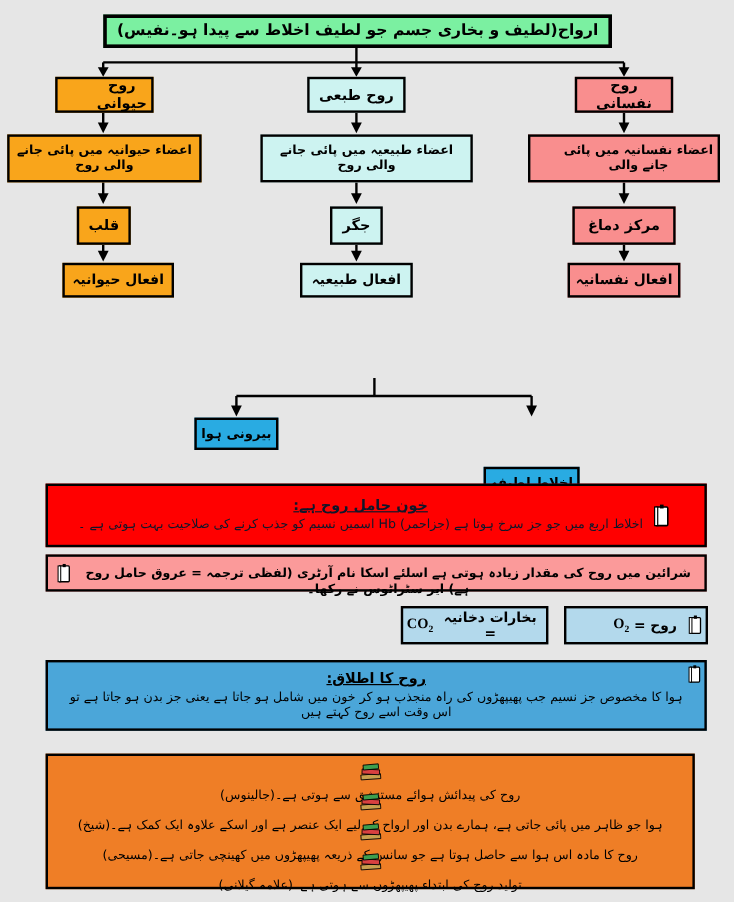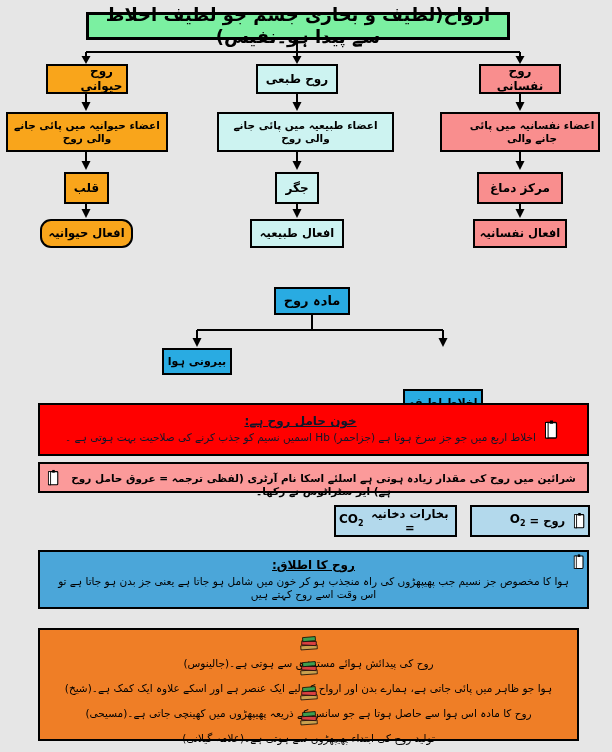--- a/index.html
+++ b/index.html
@@ -21,51 +21,51 @@
     border:2px solid #000;
     display:flex;align-items:center;justify-content:center;
     text-align:center;
     direction:rtl;
     color:#000;
     font-weight:bold;
     z-index:2;
     line-height:1.25;
     padding:1px 3px;
   }
-  .banner{left:86px;top:12px;width:424px;height:28px;border-width:3px;font-size:18px;}
+  .banner{left:86px;top:12px;width:424px;height:28px;border-width:3px;font-size:13px;}
   
   .hdr{top:64px;height:30px;font-size:12px;}
   .h1{left:46px;width:82px;}
   .h2{left:256px;width:82px;}
   .h3{left:479px;width:82px;}
   .row2{top:112px;min-height:40px;font-size:10.5px;}
   .b1{left:6px;width:162px;}
   .b2{left:217px;width:177px;}
   .b3{left:440px;width:160px;padding-left:27px;}
   .row3{top:172px;height:32px;font-size:12px;}
   .o1{left:64px;width:45px;}
   .o2{left:275px;width:44px;}
   .o3{left:477px;width:86px;}
   .row4{top:219px;height:29px;font-size:11.5px;}
-  .f1{left:40px;width:93px;border-radius:11px;}
+  .f1{left:52px;width:93px;}
   .f2{left:250px;width:94px;}
   .f3{left:473px;width:94px;}
   .madda{left:274px;top:287px;width:76px;height:28px;font-size:13px;}
   .child{top:348px;height:27px;font-size:11px;}
   .c1{left:162px;width:70px;}
   .c2{left:403px;width:80px;margin-top:41px;}
   .note{flex-direction:column;font-weight:normal;}
   .rednote{left:38px;top:403px;width:551px;height:53px;color:#0f172a;padding:2px 34px 2px 8px;}
   .note-title{font-weight:bold;text-decoration:underline;font-size:12px;display:block;}
   .note-body{font-size:10.5px;display:block;margin-top:2px;}
   .pinknote{left:38px;top:462px;width:551px;height:31px;font-size:10.5px;padding:17px 10px 2px 30px;}
   .eqbox{top:505px;height:32px;font-size:11.5px;gap:4px;}
   .eq-co2{left:334px;width:123px;}
   .eq-o2{left:470px;width:120px;padding-left:18px;}
-  .formula{direction:ltr;unicode-bidi:isolate;font-weight:bold;font-size:12px;}
+  .formula{direction:ltr;unicode-bidi:isolate;font-weight:bold;font-size:12px;font-family:Liberation Serif, serif;}
   .formula sub{font-size:8px;}
   .bluenote{left:38px;top:550px;width:551px;height:59px;padding:3px 14px;}
   .orangebox{left:38px;top:628px;width:541px;height:113px;flex-direction:column;justify-content:center;align-items:stretch;font-weight:normal;padding:4px 8px;}
   .quote-line{
     direction:rtl;display:flex;align-items:center;gap:6px;
     font-size:10.5px;line-height:1.3;height:25px;text-align:right;flex-direction:column;
   }
   .icon-abs{position:absolute;z-index:3;display:block;line-height:0;}
   .red-book{right:28px;top:50%;transform:translateY(-50%);}
   .pink-book{left:7px;top:50%;transform:translateY(-50%);}
@@ -159,23 +159,20 @@
   <div class="box row4 f1" style="background-color: rgb(249, 165, 27);">
     <span>افعال حیوانیہ</span>
   </div>
   <div class="box row4 f3" style="background-color: rgb(249, 142, 142);">
     <span>افعال نفسانیہ</span>
   </div>
   <div class="box row4 f2" style="background-color: rgb(205, 243, 241);">
     <span>افعال طبیعیہ</span>
   </div>
 
-  <div class="box madda" style="background-color: rgb(41, 171, 226);">
-    <span>مادہ روح</span>
-  </div>
   <div class="box child c1" style="background-color: rgb(41, 171, 226);">
     <span>بیرونی ہوا</span>
   </div>
   <div class="box child c2" style="background-color: rgb(41, 171, 226);">
     <span>اخلاط لطیفہ</span>
   </div>
 
   <div class="box note rednote" style="background-color: rgb(255, 0, 0);">
     <span class="note-title">خون حامل روح ہے:</span>
     <span class="note-body">اخلاط اربع میں جو جز سرخ ہوتا ہے (جزاحمر) Hb اسمیں نسیم کو جذب کرنے کی صلاحیت بہت ہوتی ہے ۔</span>

